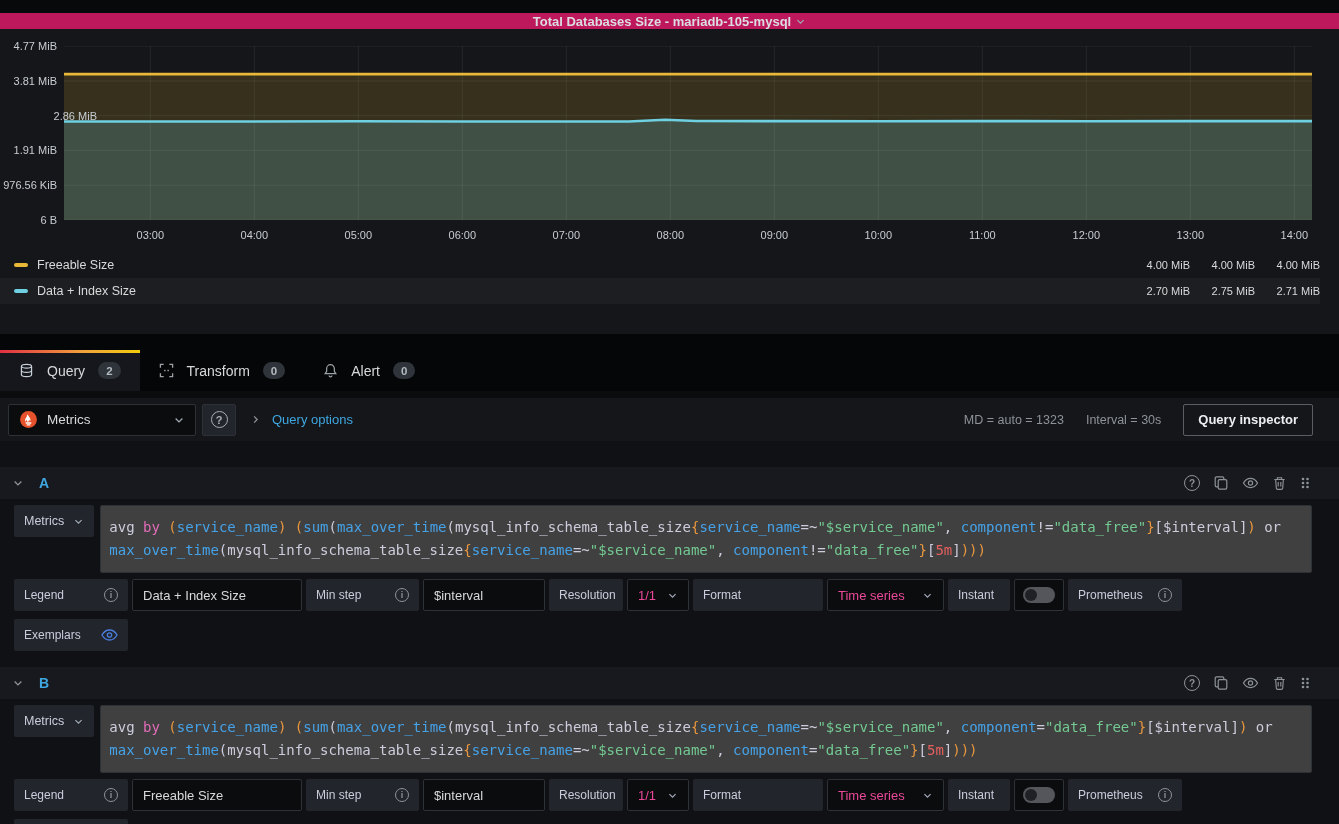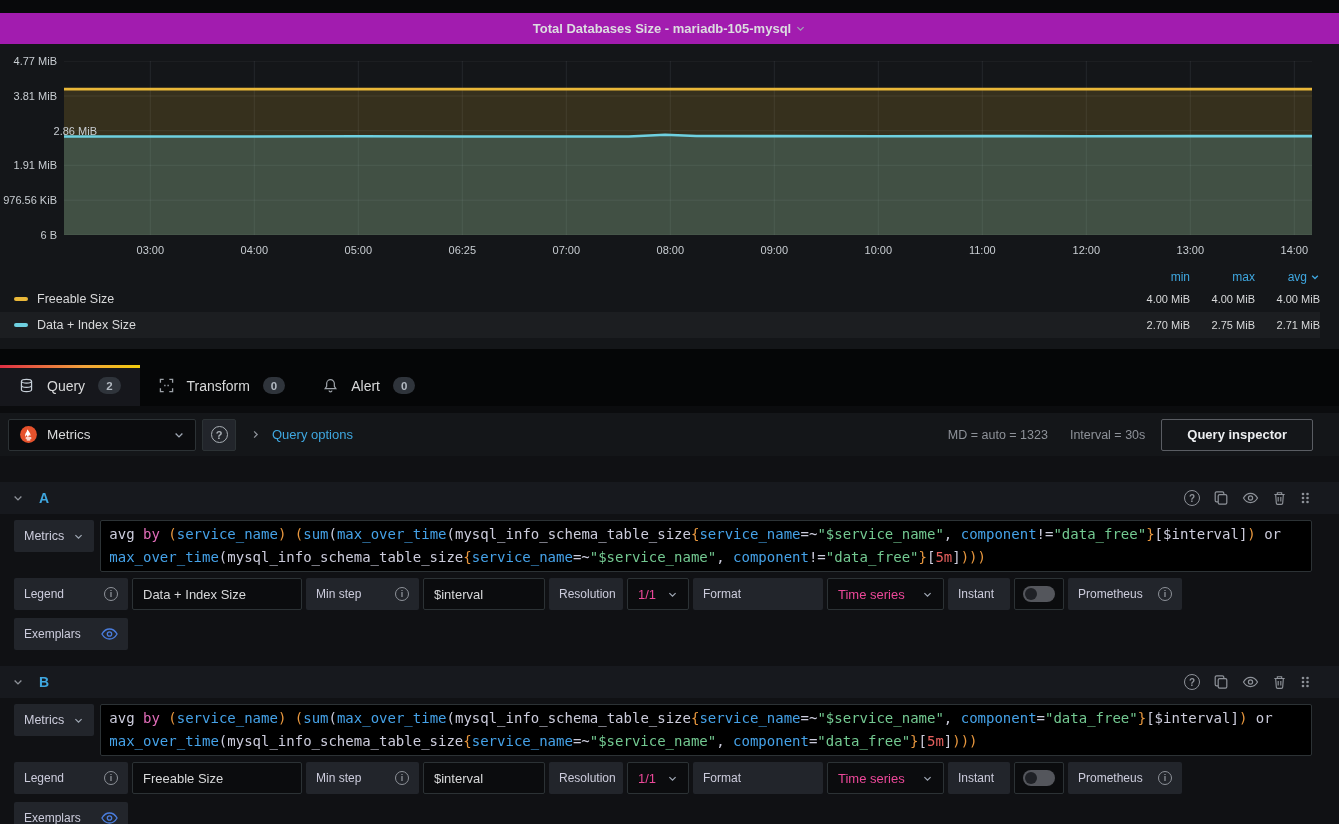--- a/index.html
+++ b/index.html
@@ -1,20 +1,20 @@
 <!DOCTYPE html>
 <html><head>
 <meta charset="utf-8">
 <style>
   *{box-sizing:border-box;margin:0;padding:0}
   html,body{width:1339px;height:824px;overflow:hidden}
   body{background:#0b0c0e;font-family:"Liberation Sans",sans-serif;color:#d8d9da;-webkit-font-smoothing:antialiased}
 
   .top-strip{height:13px;background:#08090b}
-  .title-bar{height:31px;background:#a21caf;display:flex;align-items:center;justify-content:center;gap:4px}
+  .title-bar{height:16px;background:#be185d;display:flex;align-items:center;justify-content:center;gap:4px}
   .title-bar .t{font-size:13px;font-weight:600;color:#dcdde0}
 
   
   .chart-panel{position:relative;height:305px;background:#141619}
   #chart-svg{position:absolute;left:64px;top:17px;display:block}
   .grid{stroke:rgba(204,212,224,0.09);stroke-width:1}
   .y-lab{position:absolute;left:0;width:57px;text-align:right;font-size:11px;color:#c8cdd2;line-height:13px}
   .x-lab{position:absolute;top:200px;width:64px;text-align:center;font-size:11px;color:#c8cdd2}
   .legend{position:absolute;left:0;top:223px;right:19px}
   .legend-header{display:flex;justify-content:flex-end;height:19px;align-items:center}
@@ -39,32 +39,32 @@
   .editor{background:#101114;height:100%}
   .ds-row{margin-top:7px;height:43px;background:#141619;display:flex;align-items:center;padding:0 26px 0 8px}
   .ds-select{width:188px;height:32px;background:#0b0c0e;border:1px solid #2c3235;border-radius:2px;display:flex;align-items:center;gap:9px;padding:0 10px;cursor:pointer}
   .ds-select .lbl{font-size:13.5px;color:#d8d9da;flex:1}
   .help-btn{width:34px;height:32px;margin-left:6px;background:#22252b;border:1px solid #2c3235;border-radius:2px;display:flex;align-items:center;justify-content:center;cursor:pointer}
   .q-options{display:flex;align-items:center;gap:11px;margin-left:14px;cursor:pointer}
   .q-options .lbl{color:#3fa7e0;font-size:13px;font-weight:500}
   .ds-spacer{flex:1}
   .meta-txt{font-size:12.5px;color:#8e9299}
   .meta-txt + .meta-txt{margin-left:22px}
-  .qi-btn{height:32px;margin-left:16px;padding:0 25px;border:1px solid #5a5d63;border-radius:2px;background:transparent;color:#eceef0;font-weight:600;font-size:13px;font-family:inherit;display:flex;align-items:center;cursor:pointer}
+  .qi-btn{height:32px;margin-left:22px;padding:0 14px;border:1px solid #5a5d63;border-radius:2px;background:transparent;color:#eceef0;font-weight:600;font-size:13px;font-family:inherit;display:flex;align-items:center;cursor:pointer}
 
   .query-section.first{margin-top:26px}
   .query-section.second{margin-top:16px}
   .q-header{height:32px;background:#17191e;display:flex;align-items:center;gap:15px;padding:0 29px 0 12px}
   .q-ref{color:#3fa7e0;font-size:14px;font-weight:600}
   .q-actions{margin-left:auto;display:flex;align-items:center;gap:13px}
   .q-actions .ic{display:flex;cursor:pointer}
   .q-body{padding:6px 27px 0 14px}
   .code-row{display:flex;align-items:flex-start;gap:6px}
   .mode-chip{height:32px;background:#22252b;border-radius:2px;display:flex;align-items:center;gap:9px;padding:0 10px;font-size:12.5px;font-weight:500;color:#ccccdc;cursor:pointer;flex:none}
-  .code-box{flex:1;min-height:50px;background:#000000;border:1px solid #2c3235;border-radius:2px;padding:2px 8px;font-family:"DejaVu Sans Mono",monospace;font-size:14px;line-height:23px;white-space:pre-wrap;cursor:text}
+  .code-box{flex:1;min-height:50px;background:#404040;border:1px solid #2c3235;border-radius:2px;padding:10px 8px;font-family:"DejaVu Sans Mono",monospace;font-size:14px;line-height:23px;white-space:pre-wrap;cursor:text}
   .tok-p{color:#ccccdc}.tok-k{color:#e06cb8}.tok-b{color:#e8973e}
   .tok-f{color:#45a2e8}.tok-l{color:#45a2e8}.tok-s{color:#73c991}.tok-n{color:#e5605e}
 
   .opts-row{display:flex;align-items:center;gap:4px;margin-top:6px}
   .chip{height:32px;background:#22252b;border-radius:2px;display:flex;align-items:center;padding:0 10px;font-size:12px;font-weight:500;color:#ccccdc}
   .chip.spread{justify-content:space-between}
   .w114{width:114px}.w113{width:113px}.w74{width:74px}.w130{width:130px}.w62{width:62px}
   .inp{height:32px;background:#0b0c0e;border:1px solid #2c3235;border-radius:2px;color:#d8d9da;font-size:13px;font-family:inherit;padding:0 10px}
   .inp.legend-w{width:170px}.inp.step-w{width:122px}
   .sel{height:32px;background:#0b0c0e;border:1px solid #2c3235;border-radius:2px;display:flex;align-items:center;justify-content:space-between;gap:8px;padding:0 10px;font-size:13px;color:#ec4899;cursor:pointer}
@@ -122,45 +122,31 @@
       <div class="y-lab" style="top: 46.0189px;">3.81 MiB</div>
       <div class="y-lab" style="top: 80.673px; margin-left: 40px;">2.86 MiB</div>
       <div class="y-lab" style="top: 115.327px;">1.91 MiB</div>
       <div class="y-lab" style="top: 150.2px;">976.56 KiB</div>
       <div class="y-lab" style="top: 185px;">6 B</div>
     </div>
   <div id="x-labels">
       <div class="x-lab" style="left: 118.32px;">03:00</div>
       <div class="x-lab" style="left: 222.32px;">04:00</div>
       <div class="x-lab" style="left: 326.32px;">05:00</div>
-      <div class="x-lab" style="left: 430.32px;">06:25</div>
+      <div class="x-lab" style="left: 430.32px;">06:00</div>
       <div class="x-lab" style="left: 534.32px;">07:00</div>
       <div class="x-lab" style="left: 638.32px;">08:00</div>
       <div class="x-lab" style="left: 742.32px;">09:00</div>
       <div class="x-lab" style="left: 846.32px;">10:00</div>
       <div class="x-lab" style="left: 950.32px;">11:00</div>
       <div class="x-lab" style="left: 1054.32px;">12:00</div>
       <div class="x-lab" style="left: 1158.32px;">13:00</div>
       <div class="x-lab" style="left: 1262.32px;">14:00</div>
     </div>
   <div class="legend">
-    <div class="legend-header" id="legend-header">
-        <div class="l-col">
-          <span>min</span>
-        </div>
-        <div class="l-col">
-          <span>max</span>
-        </div>
-        <div class="l-col">
-          <span>avg</span>
-          <svg width="10" height="10" viewBox="0 0 16 16">
-            <path d="M3.5 6l4.5 4.5L12.5 6" stroke="#3fa7e0" stroke-width="2" fill="none"></path>
-          </svg>
-        </div>
-      </div>
     <div id="legend-rows">
         <div class="legend-row">
           <div class="marker" style="background: rgb(234, 184, 57);"></div>
           <span class="l-name">Freeable Size</span>
           <div class="l-spacer"></div>
           <div class="l-val">4.00 MiB</div>
           <div class="l-val">4.00 MiB</div>
           <div class="l-val">4.00 MiB</div>
         </div>
         <div class="legend-row alt">

